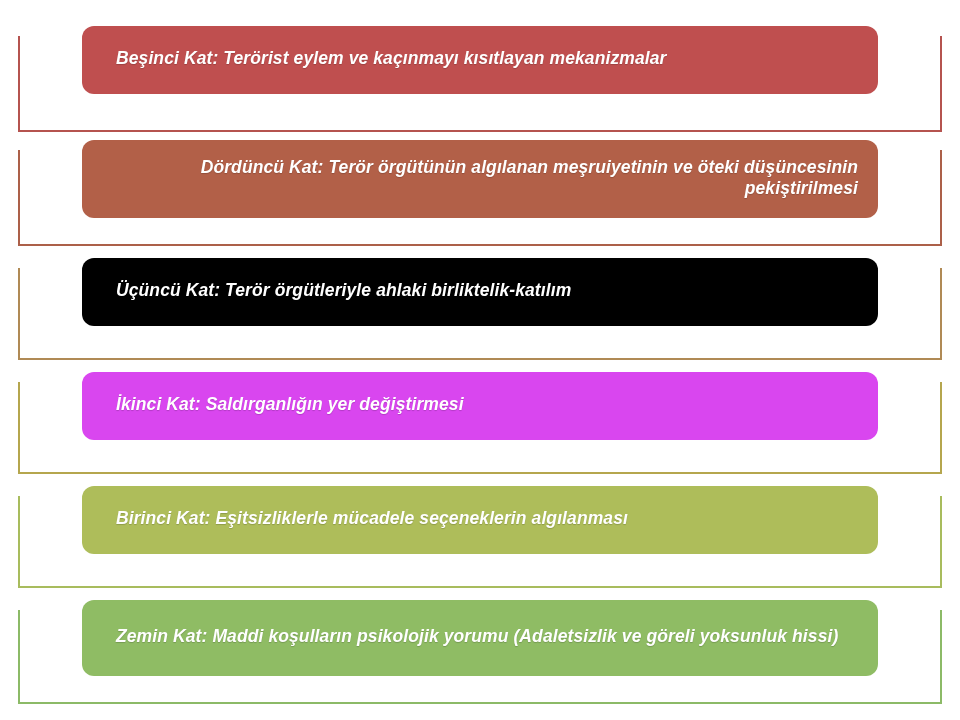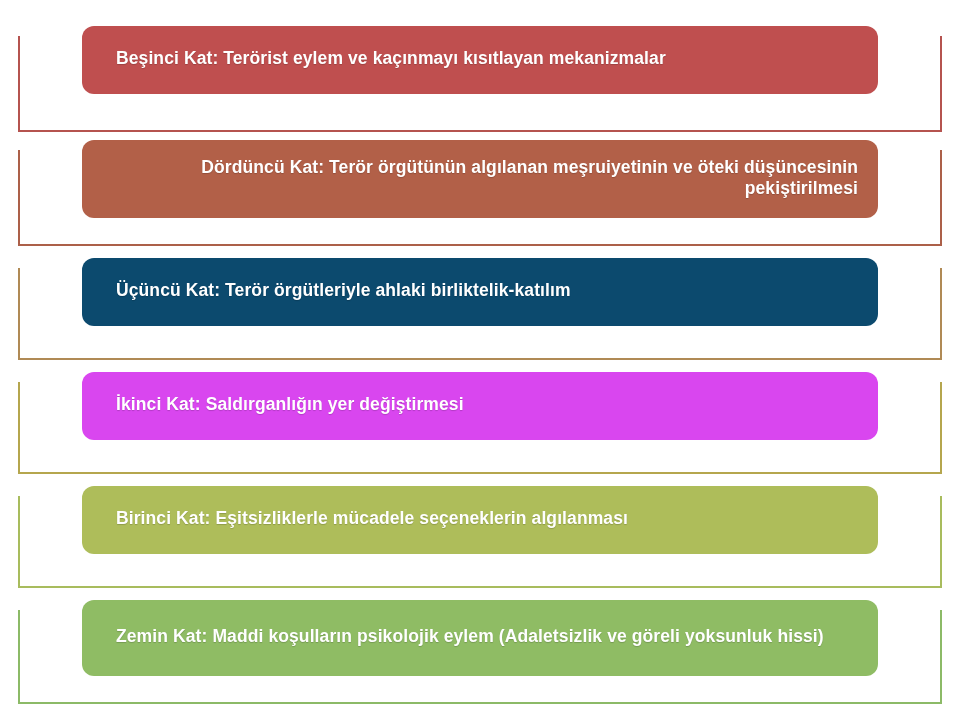--- a/index.html
+++ b/index.html
@@ -10,20 +10,21 @@
   body {
     width: 960px;
     height: 720px;
     font-family: "Liberation Sans", sans-serif;
     overflow: hidden;
   }
   #stage {
     position: relative;
     width: 960px;
     height: 720px;
+    font-style: italic;
   }
   .layer {
     position: absolute;
     left: 0;
     width: 960px;
   }
   
   .bracket {
     position: absolute;
     left: 18px;
@@ -66,21 +67,21 @@
 
   <div class="layer" style="top:114px;height:140px;text-align:right;">
     <div class="bracket" style="top:36px;height:96px;border-color:#ac6049;border-top:none;"></div>
     <div class="bar" style="top:26px;height:78px;background:#b26048;">
       <span class="bar-text">Dördüncü Kat:  Terör örgütünün algılanan meşruiyetinin ve öteki düşüncesinin pekiştirilmesi</span>
     </div>
   </div>
 
   <div class="layer" style="top:232px;height:140px;">
     <div class="bracket" style="top:36px;height:92px;border-color:#b08a55;border-top:none;"></div>
-    <div class="bar" style="top:26px;height:68px;background:#0c4a6e;">
+    <div class="bar" style="top:26px;height:68px;background:#000000;">
       <span class="bar-text">Üçüncü Kat:  Terör örgütleriyle ahlaki birliktelik-katılım</span>
     </div>
   </div>
 
   <div class="layer" style="top:346px;height:140px;">
     <div class="bracket" style="top:36px;height:92px;border-color:#b5a64e;border-top:none;"></div>
     <div class="bar" style="top:26px;height:68px;background:#d946ef;">
       <span class="bar-text">İkinci Kat: Saldırganlığın yer değiştirmesi</span>
     </div>
   </div>
@@ -88,17 +89,17 @@
   <div class="layer" style="top:460px;height:140px;">
     <div class="bracket" style="top:36px;height:92px;border-color:#a8bc5d;border-top:none;"></div>
     <div class="bar" style="top:26px;height:68px;background:#aebd5a;">
       <span class="bar-text">Birinci Kat:  Eşitsizliklerle mücadele seçeneklerin algılanması</span>
     </div>
   </div>
 
   <div class="layer" style="top:574px;height:146px;">
     <div class="bracket" style="top:36px;height:94px;border-color:#8cba67;border-top:none;"></div>
     <div class="bar" style="top:26px;height:76px;background:#8fbc64;">
-      <span class="bar-text">Zemin Kat:   Maddi koşulların psikolojik eylem (Adaletsizlik ve göreli yoksunluk hissi)</span>
+      <span class="bar-text">Zemin Kat:   Maddi koşulların psikolojik yorumu (Adaletsizlik ve göreli yoksunluk hissi)</span>
     </div>
   </div>
 
 </div>
 
 </body></html>

